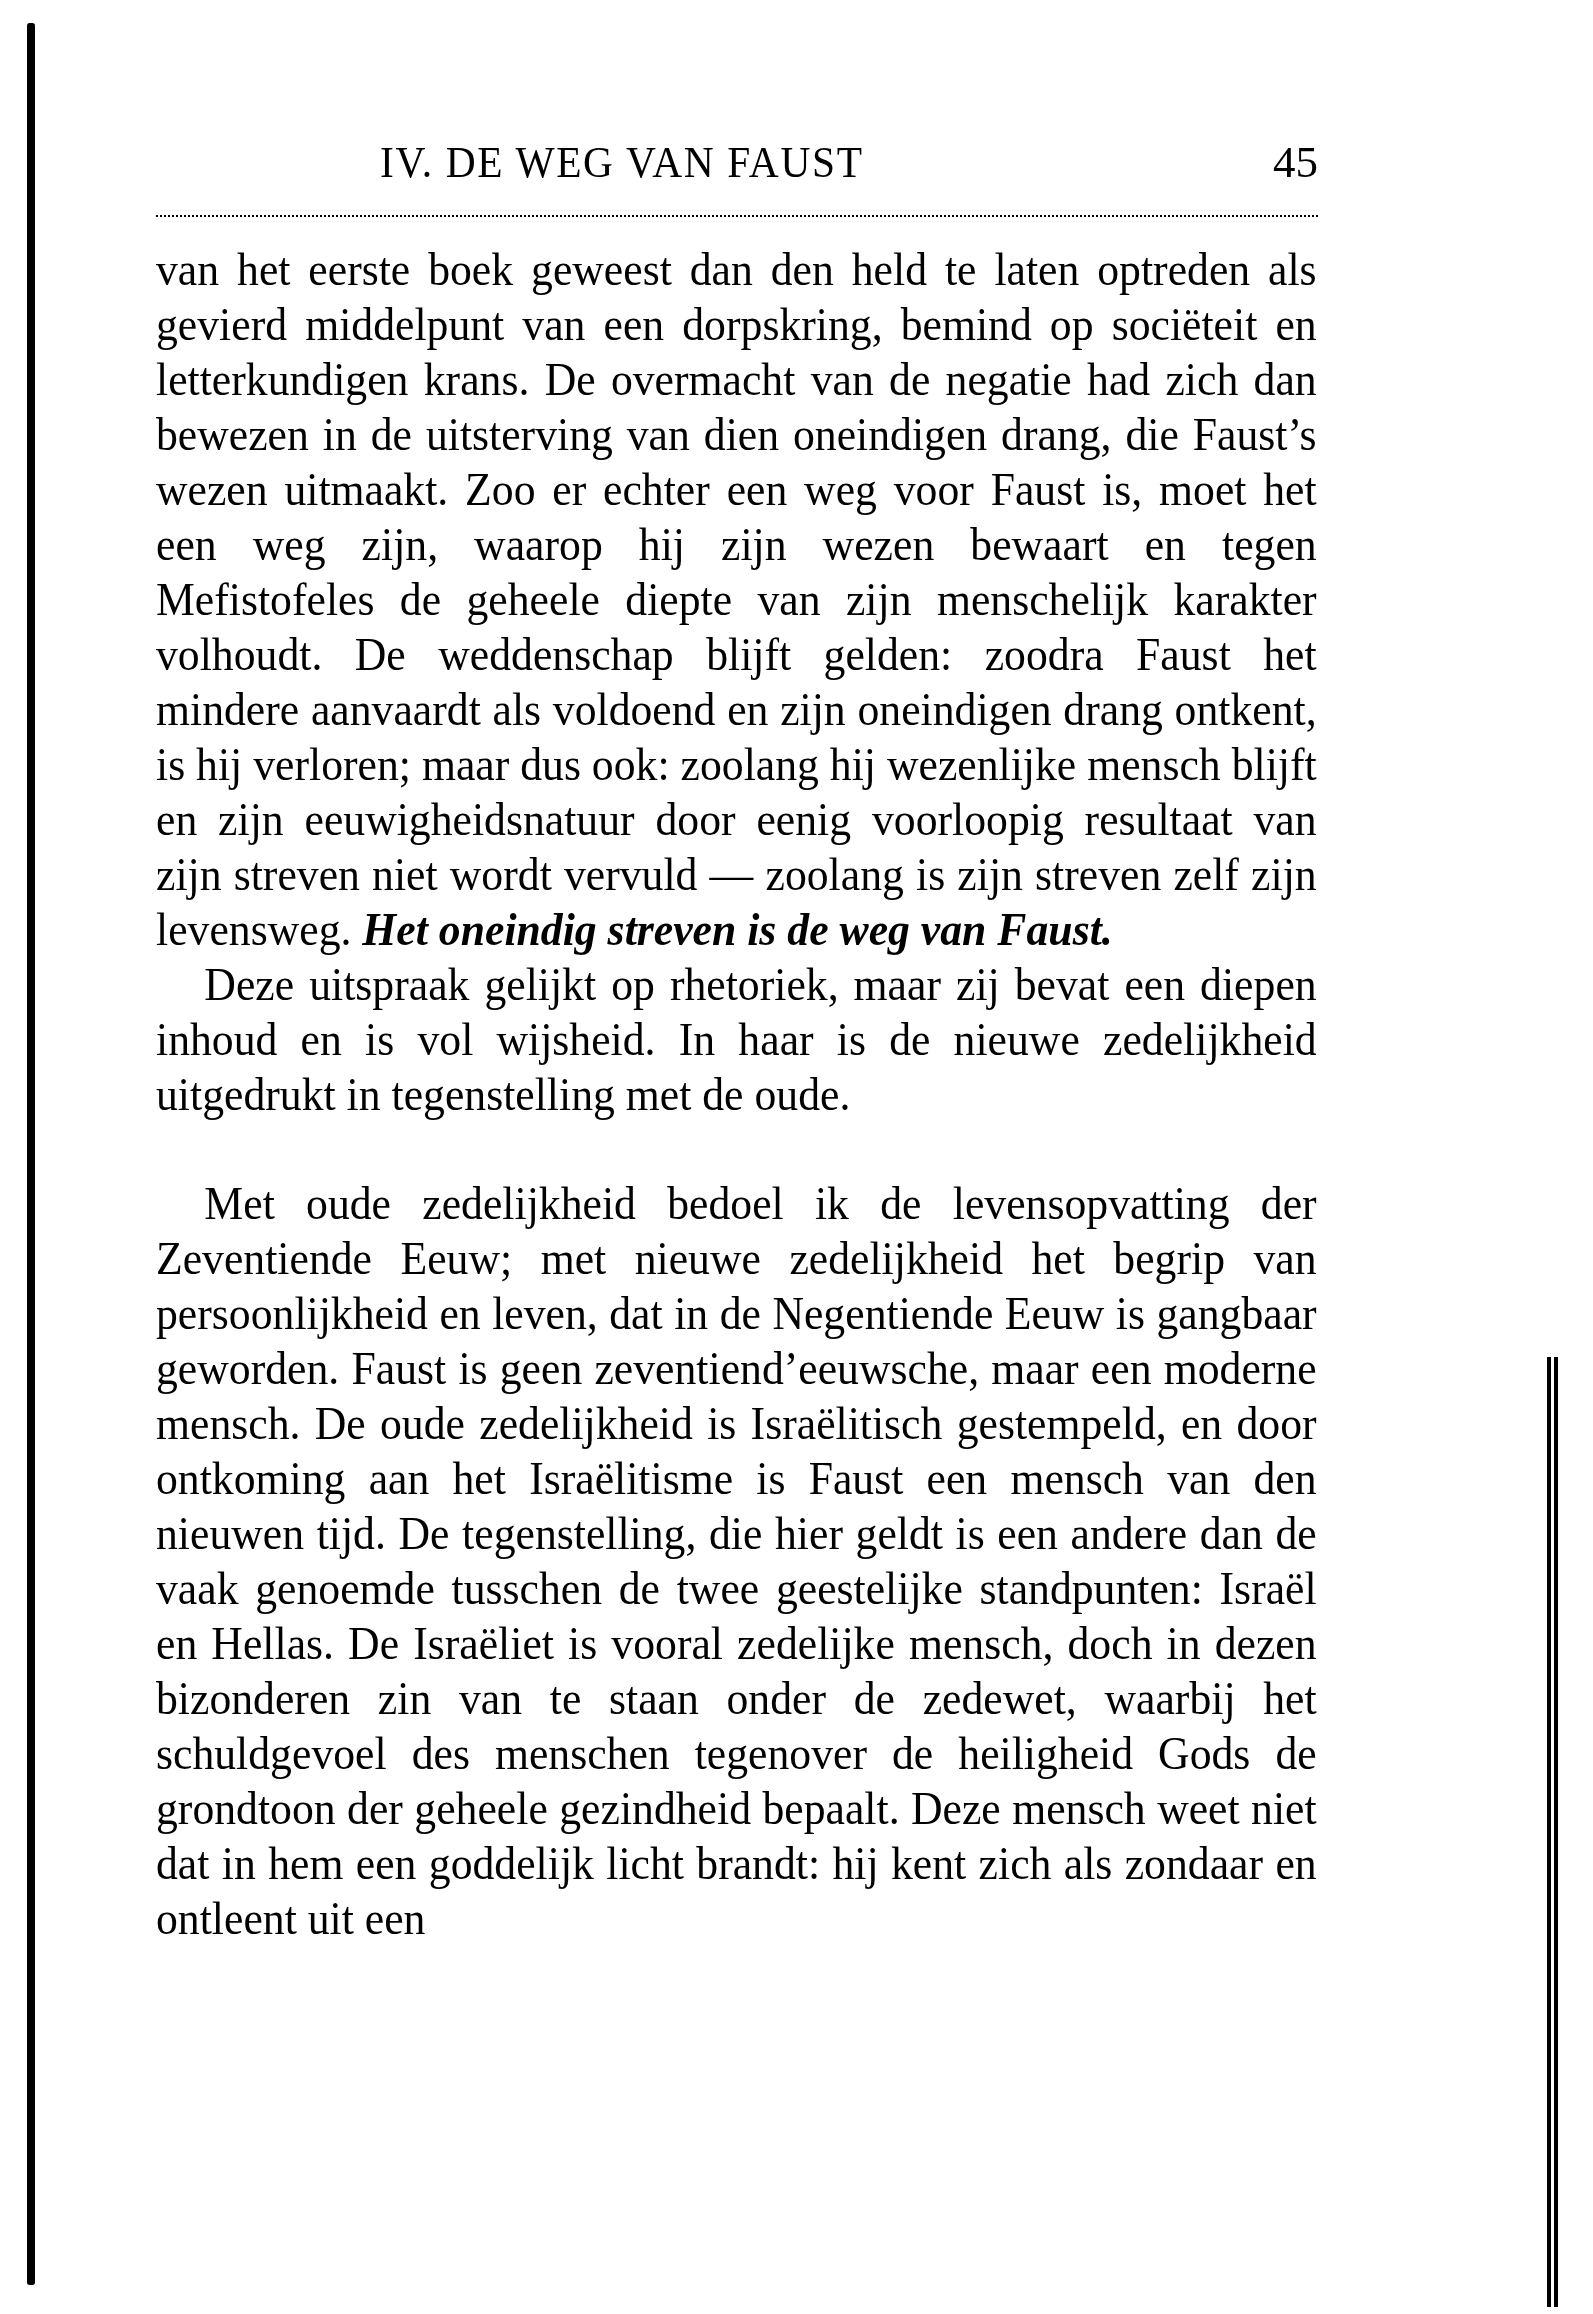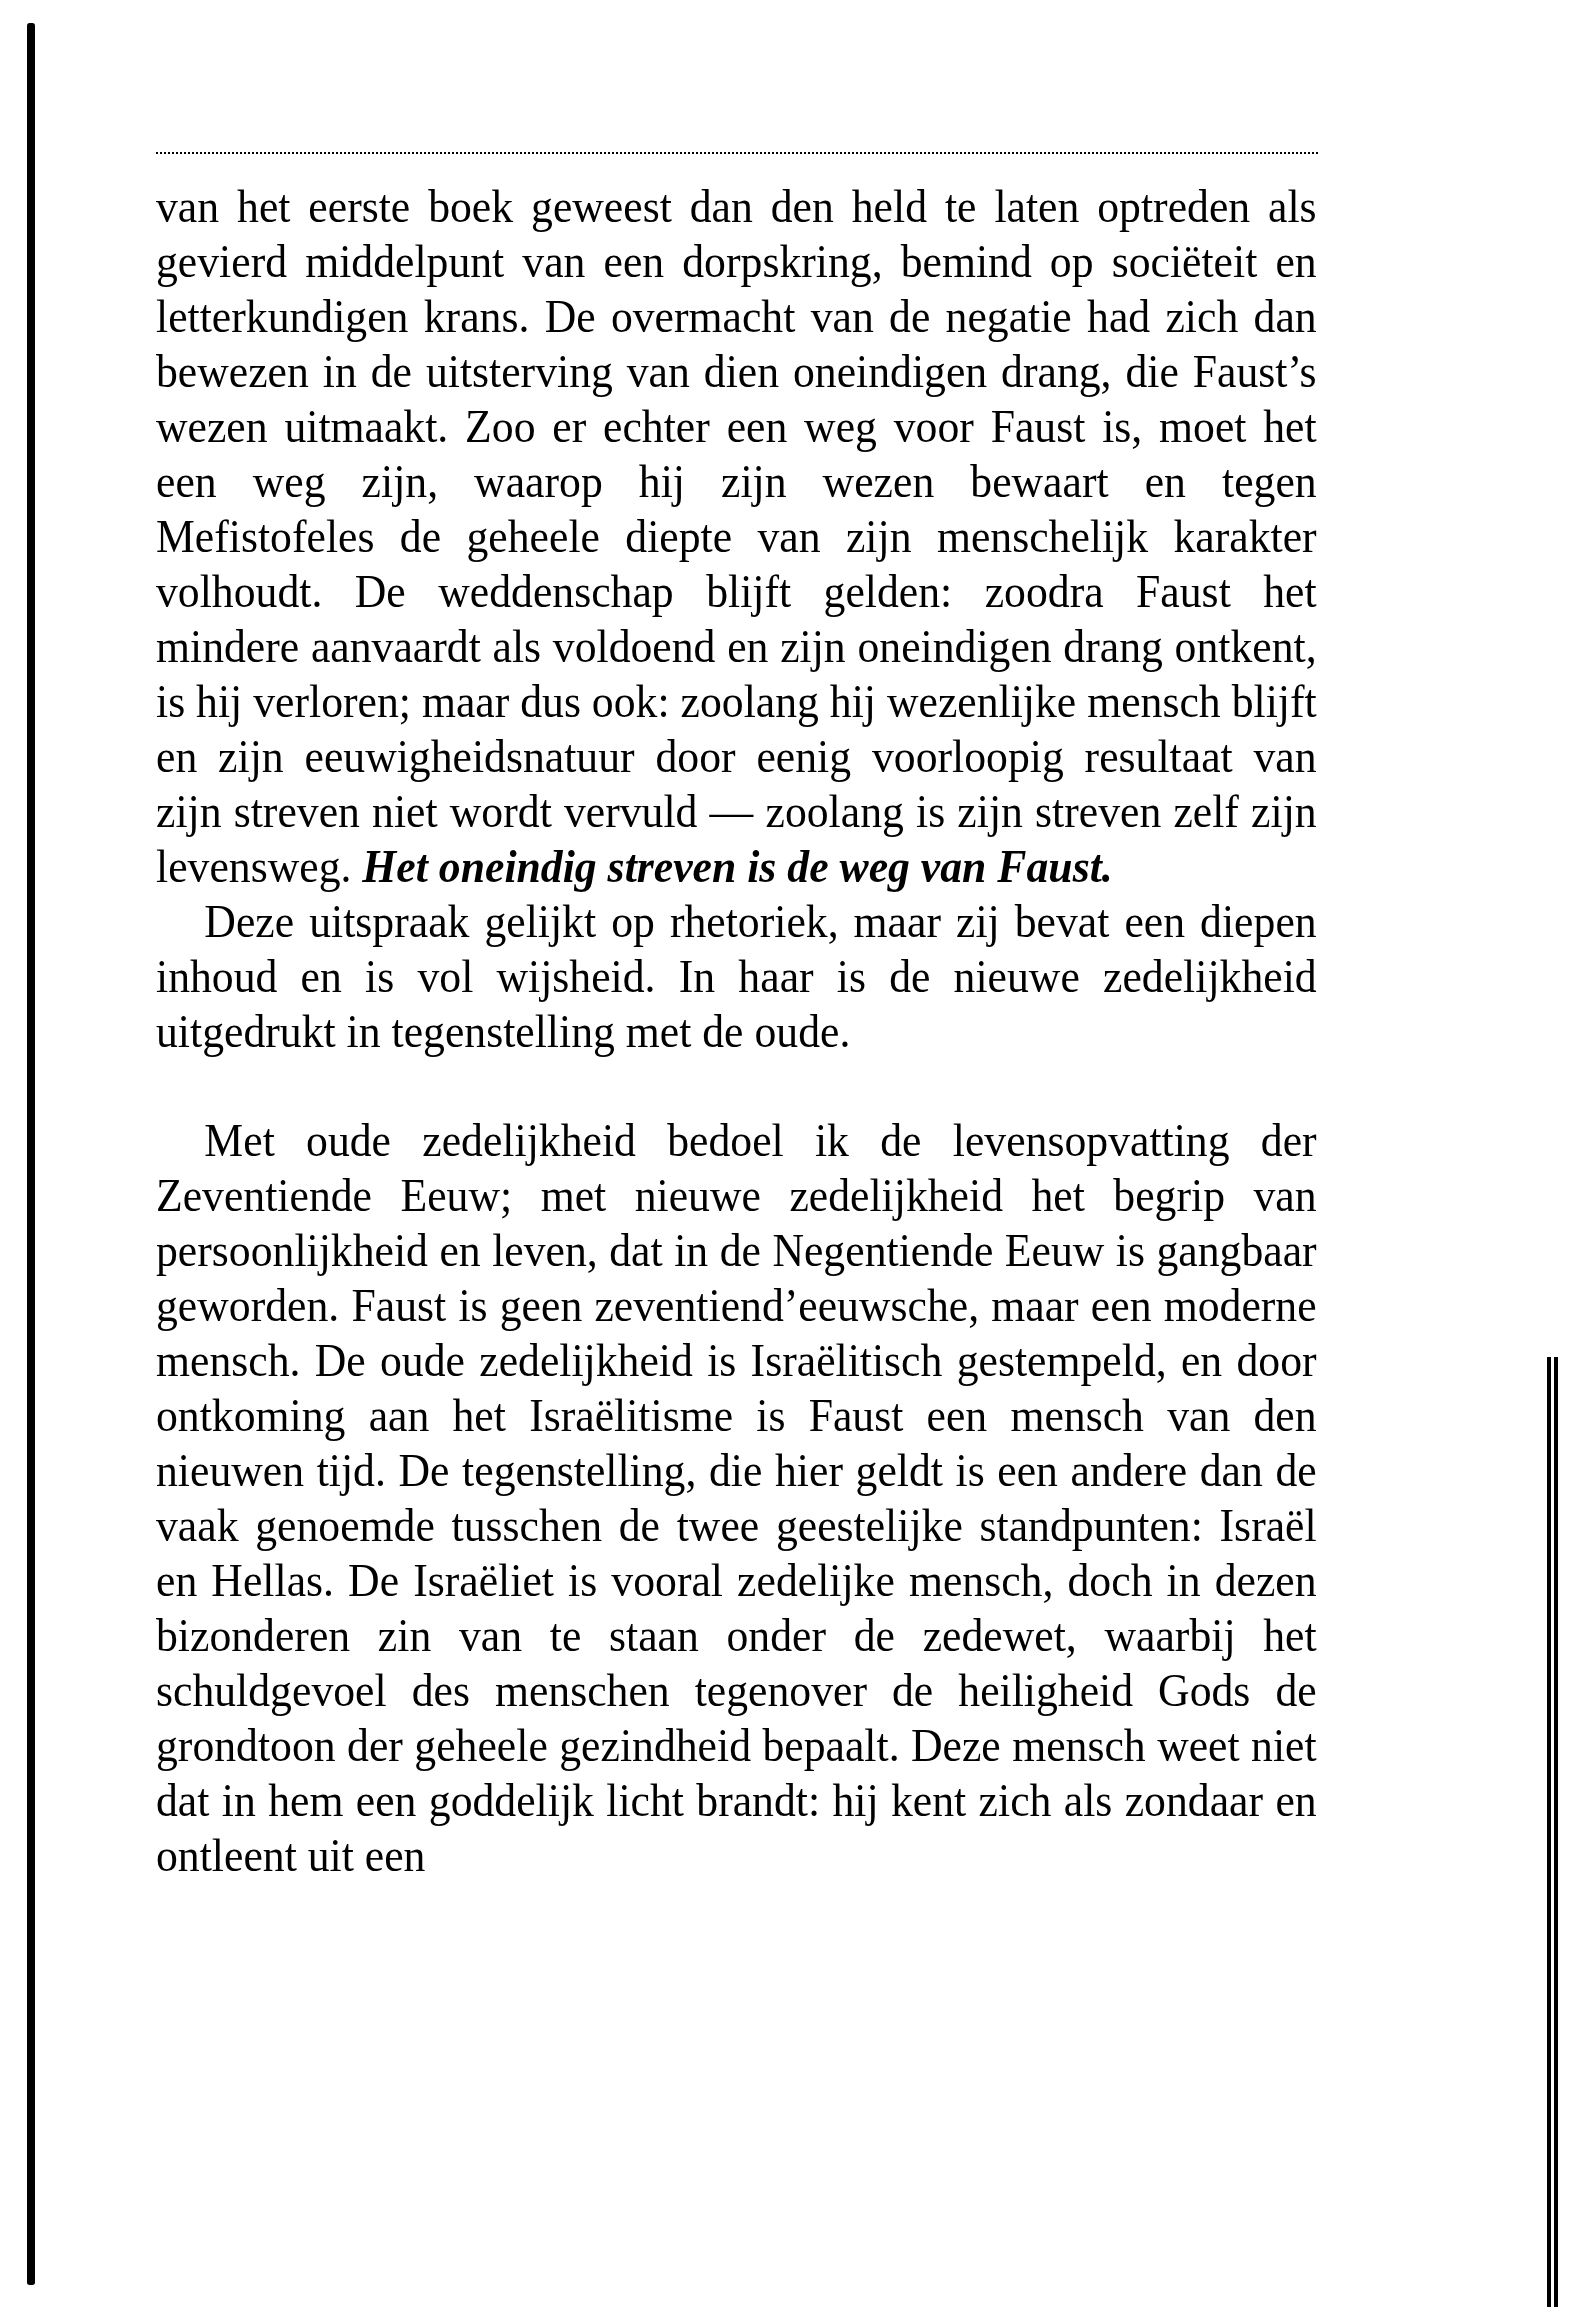--- a/index.html
+++ b/index.html
@@ -82,20 +82,24 @@
   .em { font-style: italic; font-weight: bold; }
 </style>
 </head>
 <body>
 
 <div class="scan-edge-left"></div>
 <div class="scan-edge-right-a"></div>
 <div class="scan-edge-right-b"></div>
 
 <div class="page">
+  <div class="running-head">
+    <span class="running-title">IV. DE WEG VAN FAUST</span>
+    <span class="page-number">45</span>
+  </div>
   <div class="dotted-rule"></div>
 
   <p class="paragraph"><span>van het eerste boek geweest dan den held te laten optreden als gevierd middelpunt van een dorpskring, bemind op sociëteit en letterkundigen krans. De overmacht van de negatie had zich dan bewezen in de uitsterving van dien oneindigen drang, die Faust’s wezen uitmaakt. Zoo er echter een weg voor Faust is, moet het een weg zijn, waarop hij zijn wezen bewaart en tegen Mefistofeles de geheele diepte van zijn menschelijk karakter volhoudt. De weddenschap blijft gelden: zoodra Faust het mindere aanvaardt als voldoend en zijn oneindigen drang ontkent, is hij verloren; maar dus ook: zoolang hij wezenlijke mensch blijft en zijn eeuwigheidsnatuur door eenig voorloopig resultaat van zijn streven niet wordt vervuld — zoolang is zijn streven zelf zijn levensweg.</span> <span class="em">Het oneindig streven is de weg van Faust.</span></p>
 
   <p class="paragraph indent"><span>Deze uitspraak gelijkt op rhetoriek, maar zij bevat een diepen inhoud en is vol wijsheid. In haar is de nieuwe zedelijkheid uitgedrukt in tegenstelling met de oude.</span></p>
 
   <div class="gap"></div>
 
   <p class="paragraph indent"><span>Met oude zedelijkheid bedoel ik de levensopvatting der Zeventiende Eeuw; met nieuwe zedelijkheid het begrip van persoonlijkheid en leven, dat in de Negentiende Eeuw is gangbaar geworden. Faust is geen zeventiend’eeuwsche, maar een moderne mensch. De oude zedelijkheid is Israëlitisch gestempeld, en door ontkoming aan het Israëlitisme is Faust een mensch van den nieuwen tijd. De tegenstelling, die hier geldt is een andere dan de vaak genoemde tusschen de twee geestelijke standpunten: Israël en Hellas. De Israëliet is vooral zedelijke mensch, doch in dezen bizonderen zin van te staan onder de zedewet, waarbij het schuldgevoel des menschen tegenover de heiligheid Gods de grondtoon der geheele gezindheid bepaalt. Deze mensch weet niet dat in hem een goddelijk licht brandt: hij kent zich als zondaar en ontleent uit een</span></p>
 </div>

